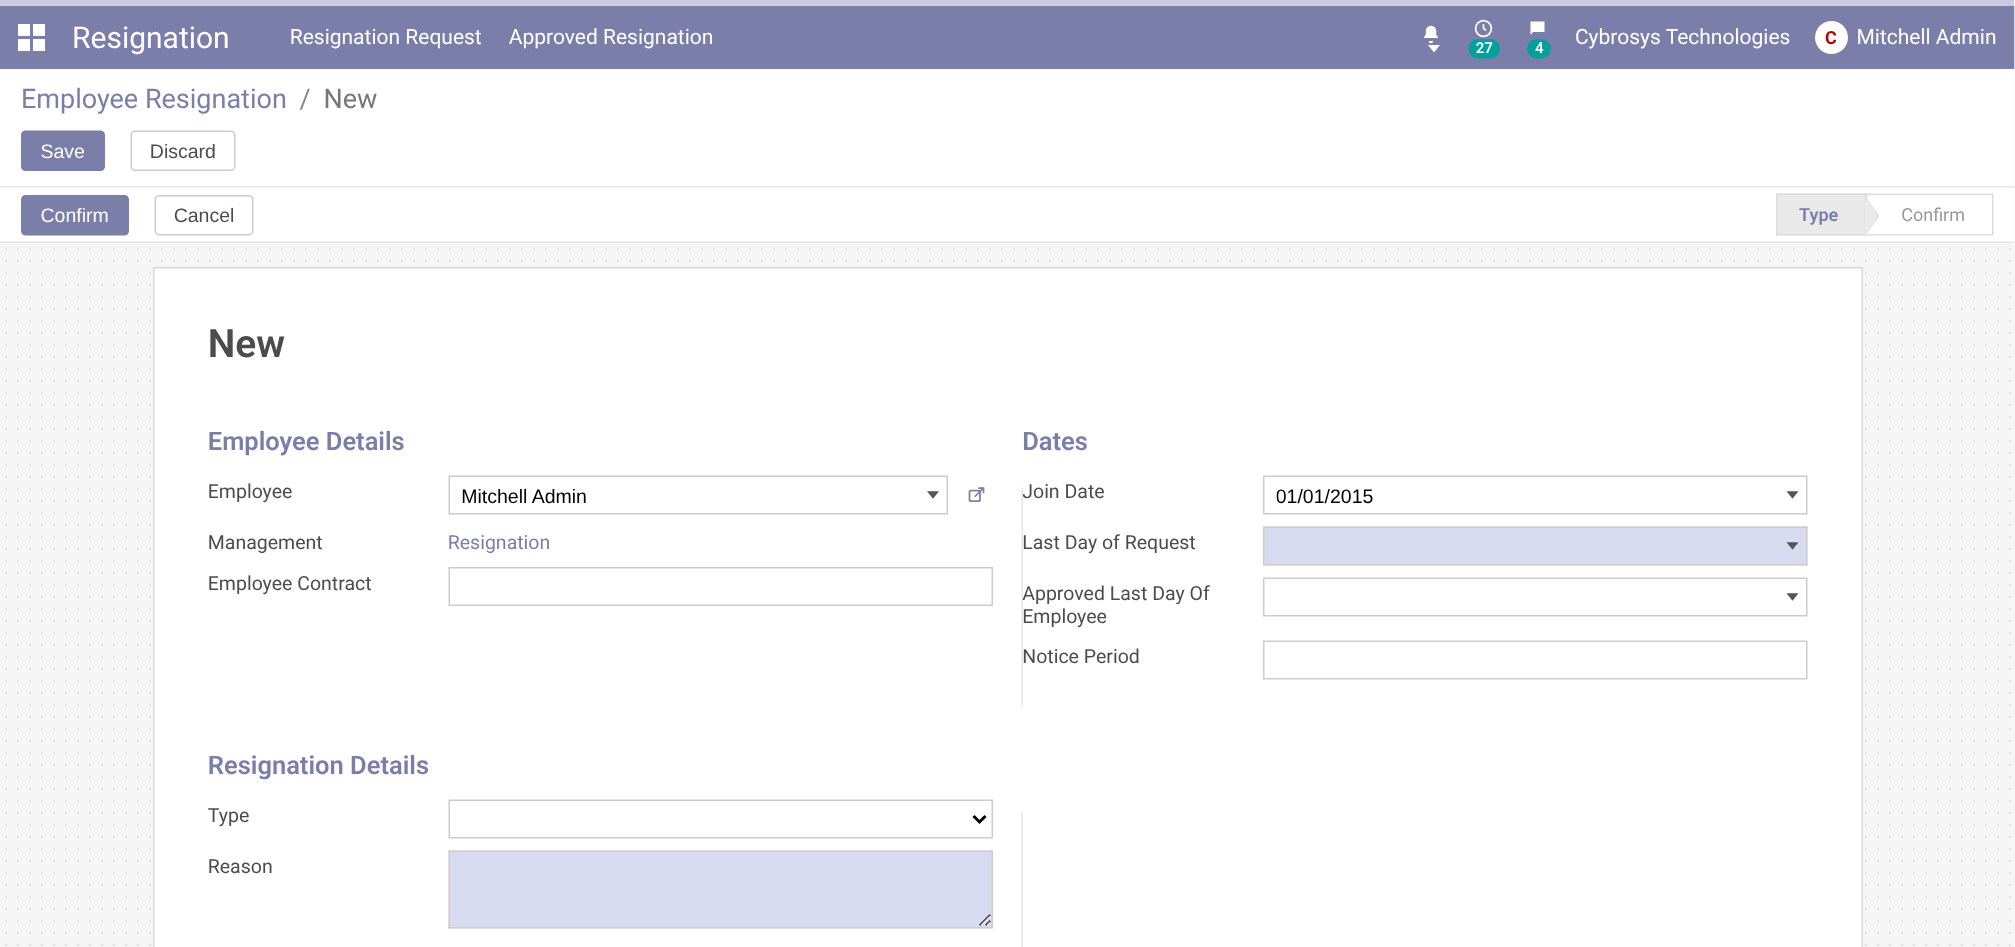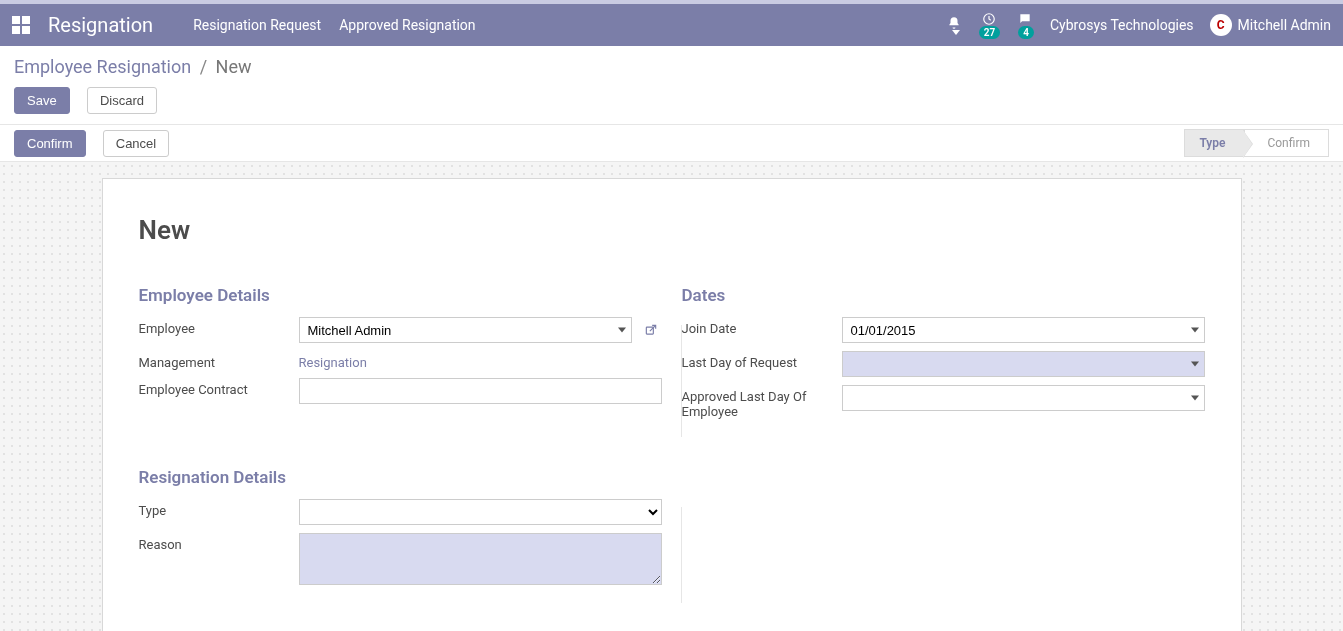--- a/index.html
+++ b/index.html
@@ -418,20 +418,26 @@
         <div class="field-row">
           <div class="field-label">Approved Last Day Of Employee</div>
           <div class="field-widget">
             <div class="select-wrap">
               <input class="input" value="" style="">
               <div class="caret"></div>
             </div>
           </div>
         </div>
 
+        <div class="field-row">
+          <div class="field-label">Notice Period</div>
+          <div class="field-widget">
+            <input class="input" value="" style="">
+          </div>
+        </div>
       </div>
     </div>
 
     <div class="spacer"></div>
 
     <div class="columns">
       <div class="col">
         <div class="group-title">Resignation Details</div>
 
         <div class="field-row">

